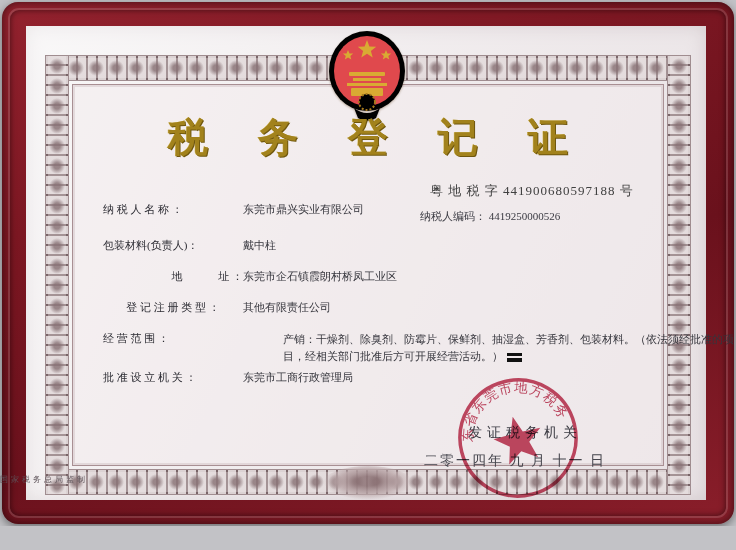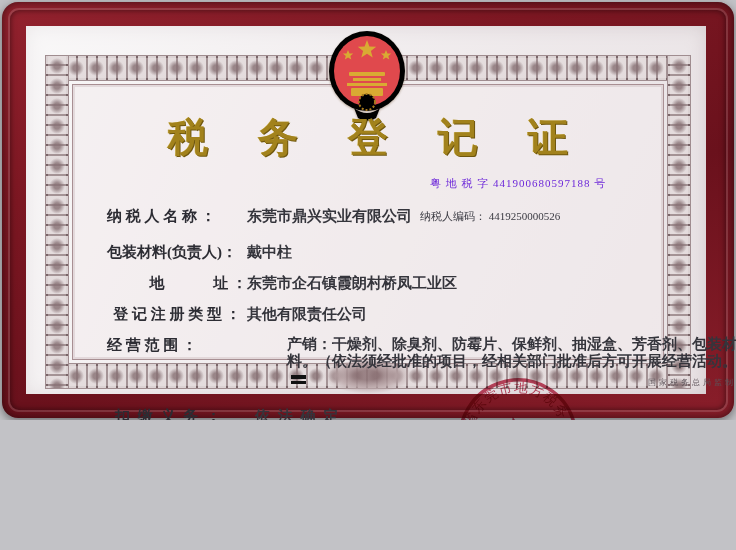--- a/index.html
+++ b/index.html
@@ -1,16 +1,16 @@
 <!DOCTYPE html>
 <html><head>
 <meta charset="utf-8">
 <style>
   html,body{margin:0;padding:0;background:#c2c2c6;}
-  .photo{position:relative;width:736px;height:420px;background:#c2c2c6;overflow:hidden;
+  .photo{position:relative;width:736px;height:526px;background:#c2c2c6;overflow:hidden;
          font-family:"Liberation Serif","DejaVu Serif",serif;}
   
   .frame{position:absolute;inset:2px;border-radius:16px;
          background:linear-gradient(160deg,#93222e 0%,#7c1722 30%,#6a111c 60%,#8a1e2a 100%);
          box-shadow:0 3px 10px rgba(0,0,0,.45), inset 0 0 10px rgba(0,0,0,.55);}
   .frame-gloss{position:absolute;inset:6px;border-radius:11px;border:2px solid rgba(255,255,255,.14);
          box-shadow:inset 0 0 6px rgba(0,0,0,.5);}
   
   .paper{position:absolute;inset:26px 30px 26px 26px;background:#f2eff0;
          box-shadow:inset 0 0 18px rgba(120,100,105,.25);}
@@ -40,33 +40,33 @@
       background:radial-gradient(ellipse at 50% 45%, #8d7376 18%, #b9a5a7 45%, rgba(216,204,205,0) 70%);
       border-radius:50%;opacity:.85;}
   
   .inner-line{position:absolute;top:84px;left:72px;right:72px;bottom:60px;
       border:1px solid #a88f93;box-shadow:inset 0 0 0 2px rgba(168,143,147,.22);background:rgba(243,235,237,.55);}
   
   .abs{position:absolute;color:#33333a;}
   .title{top:110px;left:0;width:100%;text-align:center;font-size:40px;font-weight:bold;
       letter-spacing:20px;text-indent:20px;color:#a2821c;
       text-shadow:1px 1px 0 #6f570e, -0.5px -0.5px 0 #d8c06a;}
-  .serial{top:176px;left:430px;width:266px;font-size:11px;letter-spacing:1px;color:#6d28d9;}
+  .serial{top:182px;left:430px;width:266px;font-size:13px;letter-spacing:1px;color:#404040;}
   .code{top:209px;left:420px;width:276px;font-size:11px;color:#3a3a42;}
-  .row{left:92px;font-size:15px;white-space:pre;font-weight:bold;}
+  .row{left:92px;font-size:11px;white-space:pre;}
   .row .lab{display:inline-block;width:140px;white-space:pre;color:#2c2c33;}
   .row .val{color:#35353c;}
   .row-scope .valblock{display:inline-block;width:472px;white-space:normal;vertical-align:top;line-height:17px;margin-left:40px;}
   .r0{top:190px;} .r1{top:226px;} .r2{top:257px;text-align:right;} .r3{top:288px;text-align:center;}
   .r4{top:319px;} .r5{top:358px;} .r6{top:390px;letter-spacing:2px;}
   .redact{display:inline-block;width:15px;height:9px;margin-left:4px;vertical-align:middle;
       background:linear-gradient(#111 0 3.5px, transparent 3.5px 5.5px, #111 5.5px 9px);}
   .issuer{top:424px;left:468px;font-size:14px;letter-spacing:5px;color:#3a3a42;}
   .issue-date{top:452px;left:424px;font-size:14px;letter-spacing:2px;color:#44444c;}
-  .bottom-note{bottom:32px;left:0;width:100%;text-align:right;font-size:8px;letter-spacing:3px;color:#5c5258;}
+  .bottom-note{bottom:41px;left:0;width:100%;text-align:left;font-size:8px;letter-spacing:3px;color:#5c5258;}
   
   .seal{position:absolute;top:372px;left:452px;width:132px;height:132px;
       transform:rotate(-14deg);mix-blend-mode:multiply;opacity:.92;}
   
   .emblem{position:absolute;top:28px;left:326px;width:82px;height:94px;filter:drop-shadow(0 1px 1px rgba(90,60,20,.4));}
 </style>
 </head>
 <body>
 
 <div class="photo">
@@ -114,22 +114,22 @@
   </div>
   <div class="abs row r2">
     <span class="lab">地             址 ：</span><span class="val">东莞市企石镇霞朗村桥凤工业区</span>
   </div>
   <div class="abs row r3">
     <span class="lab">登 记 注 册 类 型 ：</span><span class="val">其他有限责任公司</span>
   </div>
   <div class="abs row r4 row-scope">
     <span class="lab">经 营 范 围 ：</span><span class="valblock"><span class="val">产销：干燥剂、除臭剂、防霉片、保鲜剂、抽湿盒、芳香剂、包装材料。（依法须经批准的项目，经相关部门批准后方可开展经营活动。）</span><span class="redact"></span></span>
   </div>
-  <div class="abs row r6">
-    <span class="lab">扣 缴 义 务 ：</span><span class="val">依 法 确 定</span>
+  <div class="abs row r5">
+    <span class="lab">批 准 设 立 机 关 ：</span><span class="val">东莞市工商行政管理局</span>
   </div>
 
   <div class="abs issuer">发证税务机关</div>
   <div class="abs issue-date">二零一四年 九 月 十一 日</div>
 
   <svg class="seal" viewBox="0 0 132 132">
     <circle cx="66" cy="66" r="58" fill="none" stroke="#c23b58" stroke-width="3.5"></circle>
     <path d="M66 44 l6.2 16.8 17.9.6 -14.1 11 4.9 17.2 -14.9-10 -14.9 10 4.9-17.2 -14.1-11 17.9-.6z" fill="#c23b58"></path>
     <path id="sealArc" d="M20 66 A46 46 0 0 1 112 66" fill="none"></path>
     <text font-size="13.5" fill="#c23b58" letter-spacing="1" font-family="'Liberation Serif','DejaVu Serif',serif">

